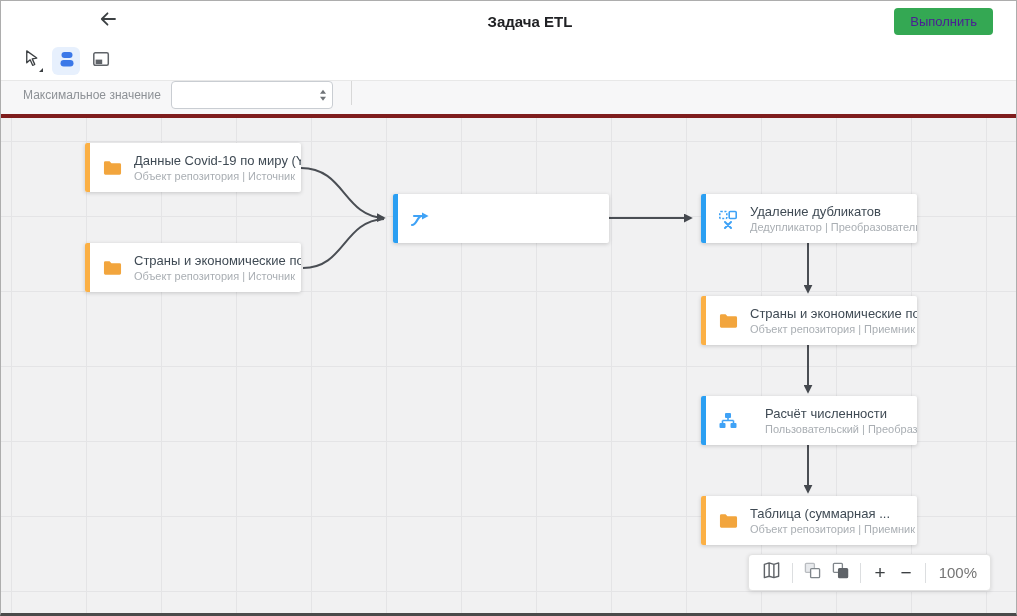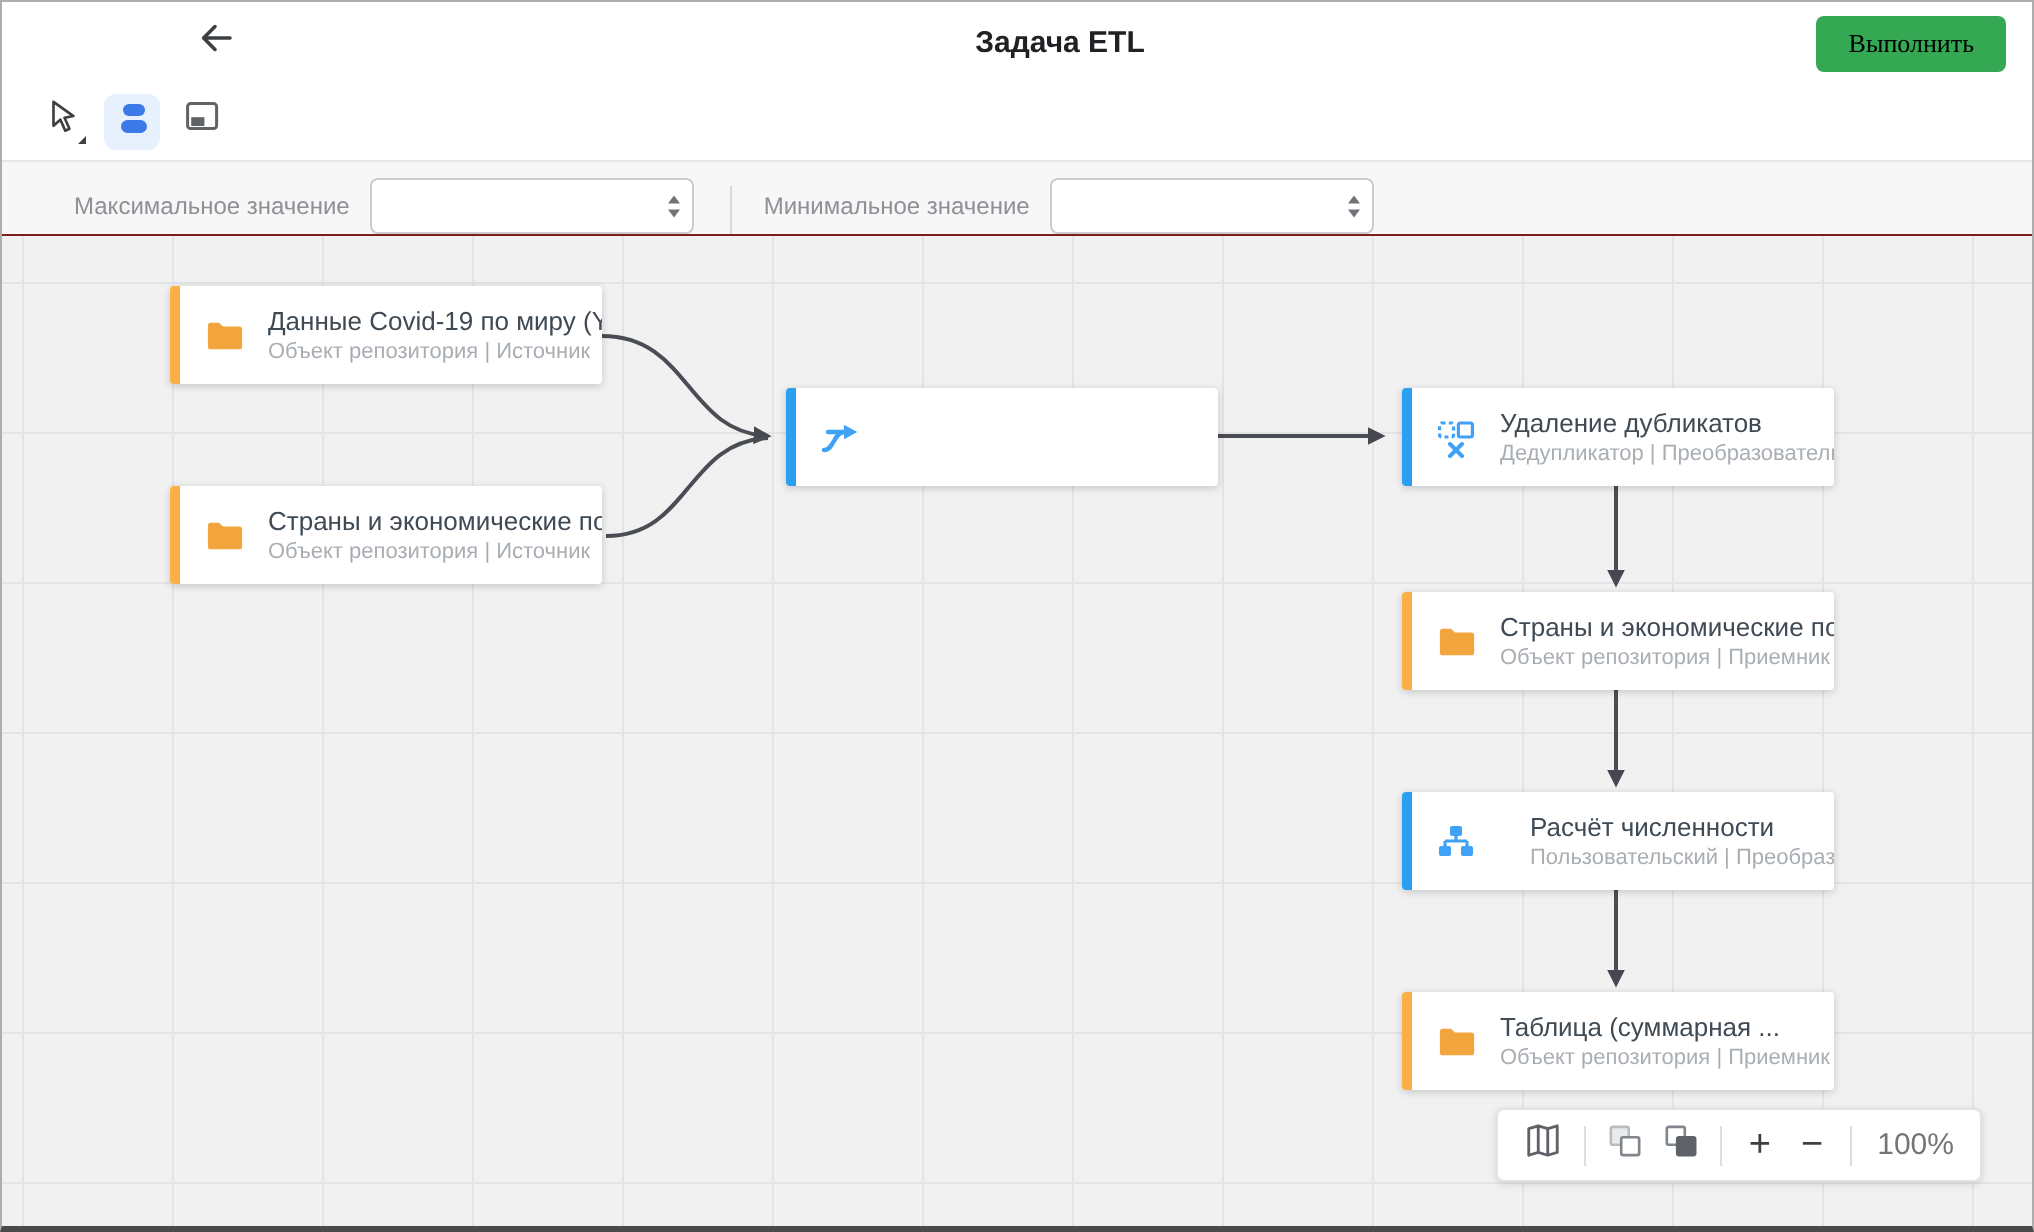--- a/index.html
+++ b/index.html
@@ -4,30 +4,30 @@
 <style>
   * { box-sizing: border-box; margin: 0; padding: 0; }
   html,body { width:1017px; height:616px; overflow:hidden; }
   body { font-family: "Liberation Sans", sans-serif; background:#fff; }
   .window { width:1017px; height:616px; border:1px solid #adadad; border-bottom:3px solid #4a4a4a; display:flex; flex-direction:column; background:#fff; }
 
   
   .header { height:40px; position:relative; display:flex; align-items:center; flex:0 0 auto; background:#fff;margin-left:43px; }
   .back-btn { position:absolute; left:52px; top:8px; width:24px; height:24px; display:flex; align-items:center; justify-content:center; cursor:pointer; }
   .page-title { width:100%; text-align:center; font-size:15px; font-weight:700; color:#202124; }
-  .run-btn { position:absolute; right:13px; top:7px; background:#34a853; color:#000000; border:none; border-radius:4px; font-size:13px; font-weight:500; padding:6px 16px; font-family:Liberation Serif, serif; cursor:pointer; }
+  .run-btn { position:absolute; right:23px; top:7px; background:#34a853; color:#4c1d95; border:none; border-radius:4px; font-size:13px; font-weight:500; padding:6px 16px; font-family:Liberation Sans, sans-serif; cursor:pointer; }
 
   
   .toolbar { height:40px; flex:0 0 auto; display:flex; align-items:center; gap:7px; padding-left:16px; border-bottom:1px solid #e8e8e8; background:#fff; }
   .tool-btn { width:28px; height:28px; border-radius:6px; display:flex; align-items:center; justify-content:center; position:relative; cursor:pointer; }
   .tool-btn.selected { background:#e7f0fd; }
   .corner-caret { position:absolute; right:2px; bottom:3px; width:0; height:0; border-left:4px solid transparent; border-bottom:4px solid #3c4043; }
 
   
-  .filterbar { height:37px; flex:0 0 auto; display:flex; align-items:flex-end; background:#f7f7f8; border-bottom:1px solid #7f1d1d; padding-left:36px; font-size:12px; color:#8d9196; }
+  .filterbar { height:37px; flex:0 0 auto; display:flex; align-items:flex-start; background:#f7f7f8; border-bottom:4px solid #7f1d1d; padding-left:22px; font-size:12px; color:#8d9196; }
   .filter-group { display:flex; align-items:center; gap:10px; }
   .filter-input-wrap { position:relative; width:162px; height:28px; }
   .filter-input { width:100%; height:100%; border:1px solid #c9cdd2; border-radius:4px; background:#fff; padding:0 20px 0 8px; font-size:12px; font-family:"Liberation Sans",sans-serif; color:#3c4043; }
   .spinner { position:absolute; right:7px; top:50%; transform:translateY(-50%); display:flex; flex-direction:column; align-items:center; cursor:pointer; }
   .spin-up { width:0;height:0;border-left:3.5px solid transparent;border-right:3.5px solid transparent;border-bottom:4.5px solid #6f7377; }
   .spin-down { width:0;height:0;border-left:3.5px solid transparent;border-right:3.5px solid transparent;border-top:4.5px solid #6f7377; margin-top:2.5px; }
   .filter-divider { width:1px; height:24px; background:#d8d8d8; margin:0 16px 0 18px; }
 
   
   .canvas { flex:1 1 auto; position:relative; overflow:hidden;
@@ -102,30 +102,20 @@
       <span>Максимальное значение</span>
       <span class="filter-input-wrap">
         <input class="filter-input" type="text" value="" style="">
         <span class="spinner">
           <span class="spin-up"></span>
           <span class="spin-down"></span>
         </span>
       </span>
     </div>
     <div class="filter-divider"></div>
-    <div class="filter-group">
-      <span>Минимальное значение</span>
-      <span class="filter-input-wrap">
-        <input class="filter-input" type="text" value="" style="">
-        <span class="spinner">
-          <span class="spin-up"></span>
-          <span class="spin-down"></span>
-        </span>
-      </span>
-    </div>
   </div>
 
   <div class="canvas">
 
     <svg class="edges" width="1015" height="495">
       <defs>
         <marker id="arrow" viewBox="0 0 10 10" refX="8" refY="5" markerWidth="9" markerHeight="9" orient="auto" markerUnits="userSpaceOnUse">
           <path d="M0,0 L10,5 L0,10 z" fill="#45494f"></path>
         </marker>
       </defs>

